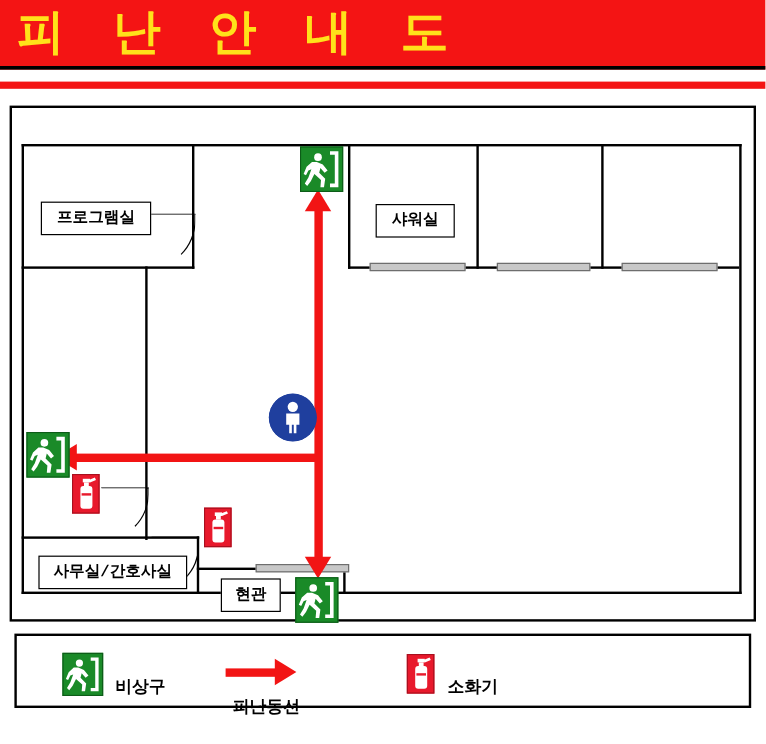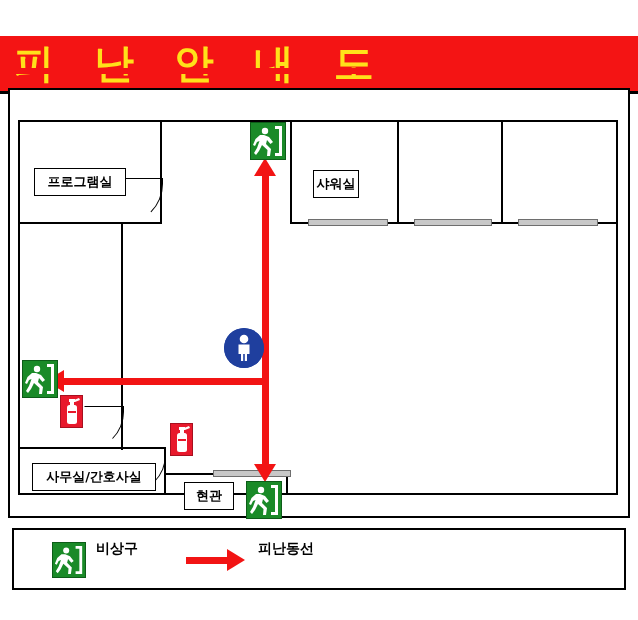--- a/index.html
+++ b/index.html
@@ -17,21 +17,20 @@
 
   
   #title-banner {
     position: absolute;
     left: 0; top: 0;
     width: 638px;
     height: 58px;
     background: #f41414;
     border-bottom: 3px solid #000000;
     box-sizing: border-box;
-    margin-top: 36px;
   }
   #title-text {
     position: absolute;
     left: 14px;
     top: 2px;
     font-size: 40px;
     font-weight: bold;
     color: #ffe11a;
     letter-spacing: 13px;
     line-height: 50px;
@@ -169,21 +168,21 @@
     height: 62px;
     border: 2px solid #000000;
     box-sizing: border-box;
     background: #ffffff;
   }
   .legend-item {
     position: absolute;
     top: 10px;
     height: 42px;
     display: flex;
-    align-items: flex-start;
+    align-items: flex-end;
   }
   .legend-item .legend-label {
     font-size: 14px;
     font-weight: bold;
     color: #000000;
     margin-left: 10px;
     white-space: nowrap;
   }
   .legend-icon-slot {
     position: relative;
@@ -263,25 +262,25 @@
                 border-color:#000 #000 transparent transparent;
                 border-radius:0 0 38px 0;"></div>
 
     <div class="door-sill" style="left:290px; top:99px; width:80px;"></div>
     <div class="door-sill" style="left:396px; top:99px; width:78px;"></div>
     <div class="door-sill" style="left:500px; top:99px; width:80px;"></div>
     <div class="door-sill" style="left:195px; top:350px; width:78px;"></div>
 
     <div class="room-label" style="left:16px; top:48px; width:92px;">프로그램실</div>
 
-    <div class="room-label" style="left:295px; top:50px; width:46px;">샤워실</div>
-
-
-
-    <div class="room-label" style="left:14px; top:343px; width:124px;">사무실/간호사실</div>
+    <div class="room-label" style="left:295px; top:50px; width:66px;">샤워실</div>
+
+
+
+    <div class="room-label" style="left:14px; top:343px; width:124px;font-family:Liberation Mono, monospace;">사무실/간호사실</div>
 
     <div class="room-label" style="left:166px; top:362px; width:50px;">현관</div>
 
     <div class="route-line route-v" style="left:244px; top:52px; height:296px;"></div>
     <div class="route-head head-up" style="left:236px; top:38px;"></div>
     <div class="route-head head-down" style="left:236px; top:344px;"></div>
 
     <div class="route-line route-h" style="left:42px; top:258px; width:205px;"></div>
     <div class="route-head head-left" style="left:28px; top:250px;"></div>
 
@@ -354,23 +353,38 @@
           <rect x="0" y="0" width="34" height="36" fill="#1a8a28"></rect>
           <path d="M24 3 L31 3 L31 33 L24 33 L24 30 L28 30 L28 6 L24 6 Z" fill="#ffffff"></path>
           <circle cx="14" cy="8" r="3.2" fill="#ffffff"></circle>
           <path d="M13 12 L18 14 L22 19 L19.5 21 L16 17 L15 21 L20 26 L19 33 L16 33 L16.5 27 L11 22 L8 28 L5 32 L3 30 L6 25 L8.5 18 L6 19 L4 23 L2 22 L4.5 16 L9 12 Z" fill="#ffffff"></path>
         </svg>
       </span>
     </span>
     <span class="legend-label">비상구</span>
   </div>
 
-  <div class="legend-item" style="left:170px;">
+  <div class="legend-item" style="left:170px;flex-direction:column;">
     <span class="legend-arrow-slot">
       <span class="legend-arrow-shaft"></span>
       <span class="legend-arrow-head"></span>
     </span>
     <span class="legend-label">피난동선</span>
   </div>
 
+  <div class="legend-item" style="left:325px;">
+    <span class="legend-icon-slot" style="width:24px;">
+      <span class="extinguisher" style="left:0px; top:3px; width:23px; height:33px;">
+        <svg width="21" height="31" viewBox="0 0 21 31">
+          <rect x="0" y="0" width="21" height="31" fill="#e8192c"></rect>
+          <rect x="8" y="3" width="6" height="3" fill="#ffffff"></rect>
+          <path d="M13 4 L18 2 L19 4 L14 6 Z" fill="#ffffff"></path>
+          <rect x="9" y="6" width="4" height="3" fill="#ffffff"></rect>
+          <rect x="6" y="9" width="10" height="19" rx="2.5" fill="#ffffff"></rect>
+          <rect x="7" y="15" width="8" height="2" fill="#e8192c"></rect>
+        </svg>
+      </span>
+    </span>
+    <span class="legend-label">소화기</span>
+  </div>
 
 
 </div>
 
 </body></html>

